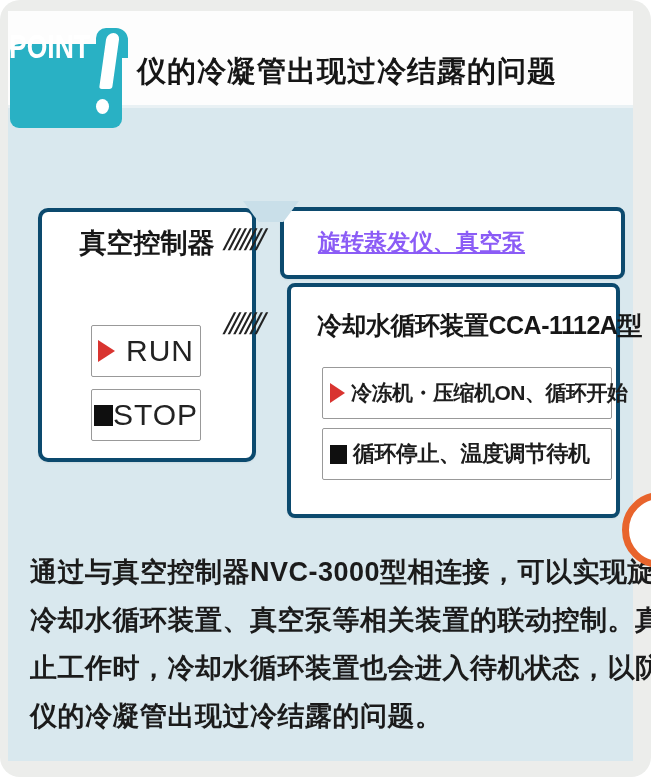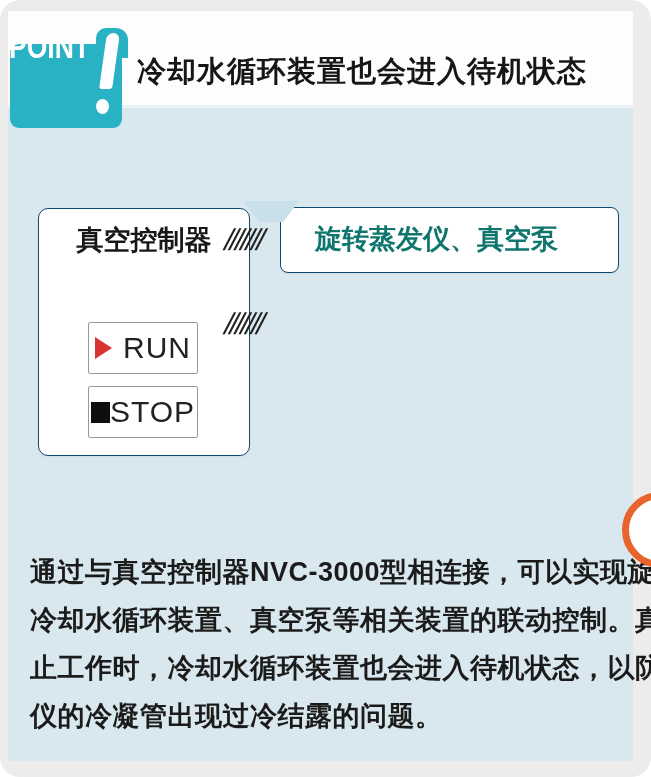--- a/index.html
+++ b/index.html
@@ -25,43 +25,43 @@
   .excl-dot{position:absolute; left:96px; top:99px; width:13px; height:15px; background:#fff;
     border-radius:50%; z-index:7;}
 
   .page-title{position:absolute; left:137px; top:52px; font-size:29px; font-weight:bold;
     color:#161616; letter-spacing:1px; white-space:nowrap; z-index:3;}
 
   
   .gap-arrow{position:absolute; left:243px; top:201px; width:56px; height:21px; background:#c9dfe9;
     -webkit-clip-path:polygon(0 0,100% 0,72% 100%,28% 100%); clip-path:polygon(0 0,100% 0,72% 100%,28% 100%); z-index:1;}
 
-  .box{position:absolute; background:#fff; border:1px solid #0c4a6e; box-shadow:0 1px 2px rgba(0,0,0,0.06);}
+  .box{position:absolute; background:#fff; border:4px solid #0c4a6e; box-shadow:0 1px 2px rgba(0,0,0,0.06);}
   .controller-box{left:38px; top:208px; width:210px; height:246px; border-radius:10px;}
   .controller-name{margin-top:12px; text-align:center; font-size:27px; line-height:38px;
     font-weight:600; color:#171717; white-space:nowrap;}
 
   .state-btn{position:absolute; background:#fff; border:1px solid #999; border-radius:2px;
     display:flex; align-items:center;}
   .run-btn{left:49px; top:113px; width:108px; height:50px; justify-content:center; gap:11px;}
   .stop-btn{left:49px; top:177px; width:108px; height:50px; justify-content:center; }
   .btn-label{font-size:30px; color:#222; letter-spacing:1px; font-weight:500;}
 
   .play-icon{width:0; height:0; border-left:17px solid #d93430;
     border-top:11px solid transparent; border-bottom:11px solid transparent;}
   .stop-icon{width:19px; height:21px; background:#0f0f0f;}
 
   .slashes{position:absolute; font-size:30px; color:#222; letter-spacing:-3px;
     transform:skewX(-14deg); z-index:2; line-height:32px;}
   .slashes-1{left:225px; top:224px;}
   .slashes-2{left:225px; top:308px;}
 
   .device-box-1{left:280px; top:207px; width:337px; height:64px; border-radius:8px;}
-  .device-box-1 .device-label{padding-left:34px; line-height:62px; font-size:27px;
-    font-weight:600; white-space:nowrap; color:#0f766e;}
+  .device-box-1 .device-label{padding-left:34px; line-height:62px; font-size:23px;
+    font-weight:600; white-space:nowrap; color:#8b5cf6;text-decoration:underline;}
 
   .device-box-2{left:287px; top:283px; width:325px; height:227px; border-radius:8px;}
   .device-box-2 .device-label{padding:22px 0 0 26px; font-size:25px; letter-spacing:-0.5px;
     font-weight:600; white-space:nowrap; color:#171717;}
   .sub-btn{left:31px; width:290px; height:52px; padding-left:7px; gap:6px; box-sizing:border-box;}
   .sub-btn-1{top:80px;}
   .sub-btn-2{top:141px;}
   .sub-btn .sub-label{font-size:21px; color:#1d1d1d; font-weight:600; white-space:nowrap; letter-spacing:-0.5px;}
   .sub-btn-2 .sub-label{font-size:22px;}
   .sub-btn .play-icon{border-left-width:15px; border-top-width:10px; border-bottom-width:10px;}
@@ -80,21 +80,21 @@
 <div class="page">
   <div class="content"></div>
   <div class="panel"></div>
 
   <div class="point-bump"></div>
   <div class="point-badge"></div>
   <div class="point-label">POINT</div>
   <div class="excl-bar"></div>
   <div class="excl-dot"></div>
 
-  <div class="page-title">冷却水循环装置也会进入待机状态</div>
+  <div class="page-title">仪的冷凝管出现过冷结露的问题</div>
 
   <div class="gap-arrow"></div>
 
   <div class="box controller-box">
     <div class="controller-name">
       <div>真空控制器</div>
     </div>
     <div class="state-btn run-btn">
       <span class="play-icon"></span>
       <span class="btn-label">RUN</span>
@@ -105,20 +105,31 @@
     </div>
   </div>
 
   <div class="slashes slashes-1">///////</div>
   <div class="slashes slashes-2">///////</div>
 
   <div class="box device-box-1">
     <div class="device-label">旋转蒸发仪、真空泵</div>
   </div>
 
+  <div class="box device-box-2">
+    <div class="device-label">冷却水循环装置CCA-1112A型</div>
+    <div class="state-btn sub-btn sub-btn-1">
+      <span class="play-icon"></span>
+      <span class="sub-label">冷冻机・压缩机ON、循环开始</span>
+    </div>
+    <div class="state-btn sub-btn sub-btn-2">
+      <span class="stop-icon"></span>
+      <span class="sub-label">循环停止、温度调节待机</span>
+    </div>
+  </div>
 
   <div class="corner-ring"></div>
 
   <div class="description">
     <div class="line">通过与真空控制器NVC-3000型相连接，可以实现旋转蒸发仪、</div>
     <div class="line">冷却水循环装置、真空泵等相关装置的联动控制。真空控制器停</div>
     <div class="line">止工作时，冷却水循环装置也会进入待机状态，以防止旋转蒸发</div>
     <div class="line">仪的冷凝管出现过冷结露的问题。</div>
   </div>
 </div>

